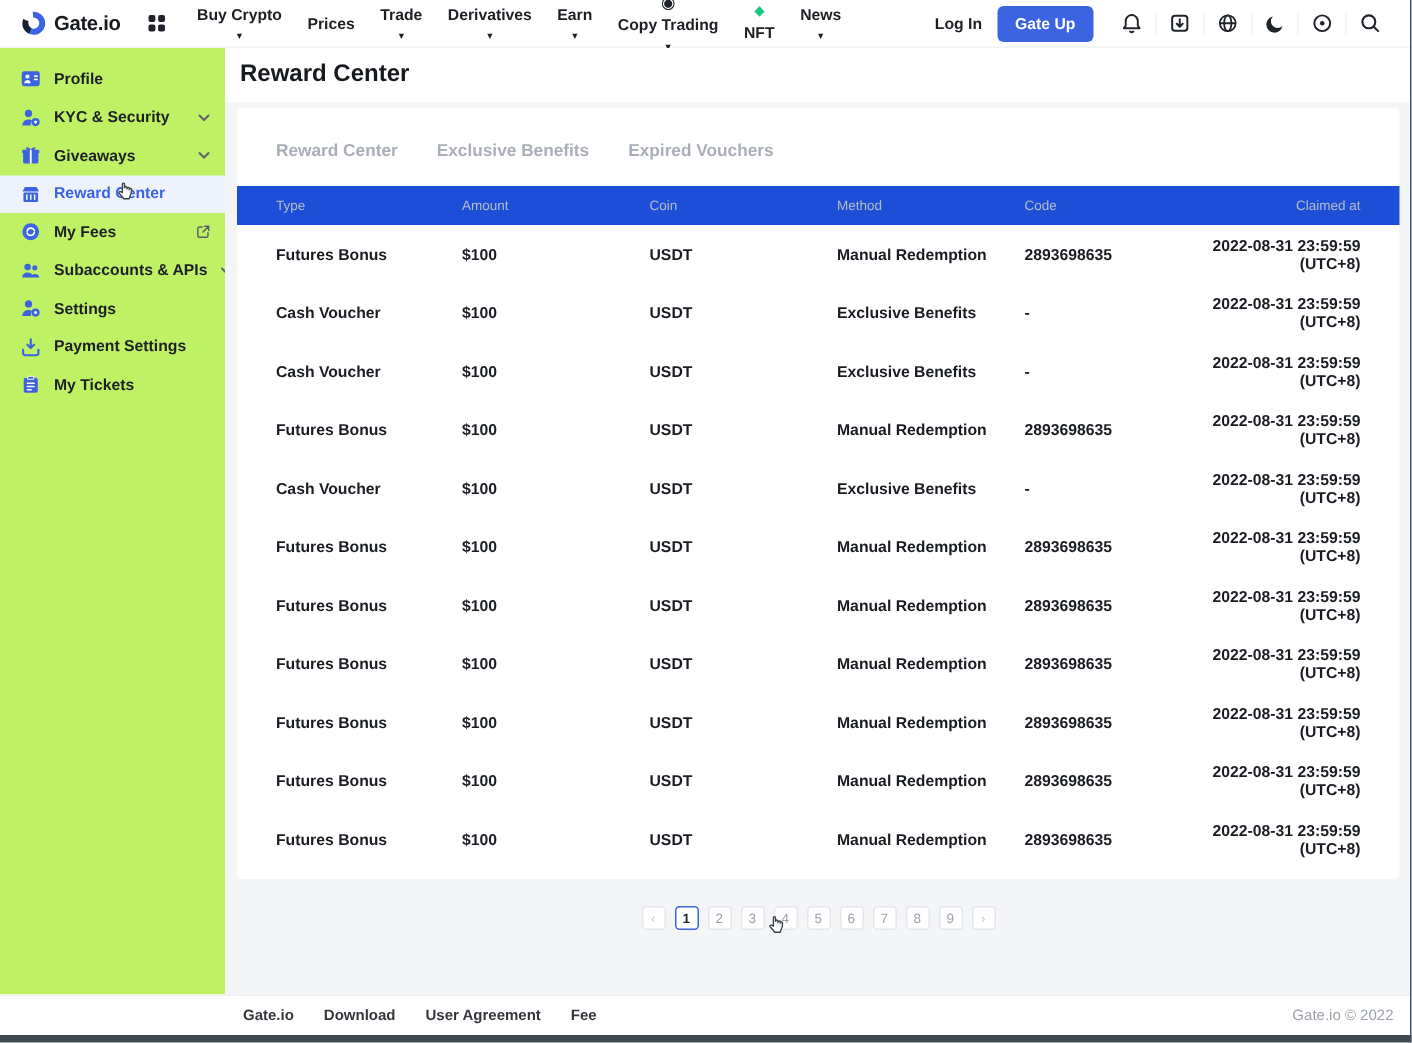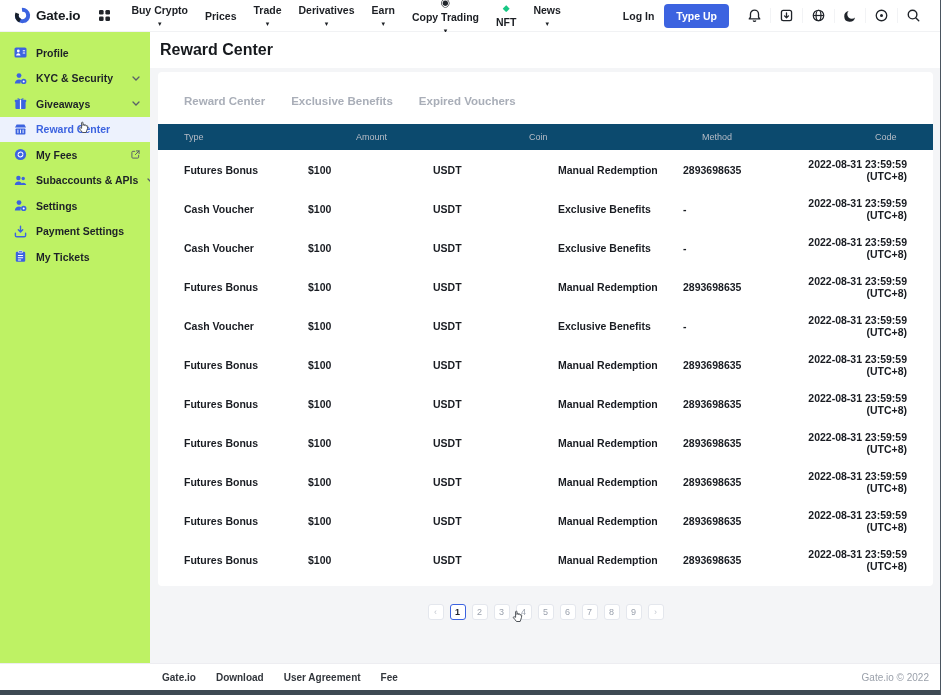--- a/index.html
+++ b/index.html
@@ -76,21 +76,21 @@
   .tab-annotated .tab { color:#111418; }
   .tab-dot {
     position:absolute; left:50%; bottom:-3px; transform:translateX(-50%);
     width:5px; height:5px; background:#25d4a2;
   }
   .trow {
     display:grid; grid-template-columns:124px 125px 125px 125px 125px 1fr;
     padding:0 26px; align-items:center;
   }
   .trow > div:last-child { text-align:right; }
-  .thead { height:26px; background:#0c4a6e;gap:48px; }
+  .thead { height:26px; background:#1d4ed8; }
   .thead div { font-size:9px; color:#b6bcc6; }
   .tbody-row { height:39px; }
   .tbody-row div { font-size:10.5px; font-weight:700; color:#191c22; }
   
   .pagination {
     position:absolute; top:572px; left:0; right:0;
     display:flex; justify-content:center; gap:6px; align-items:center;
   }
   .pg {
     min-width:16px; height:16px; background:#fff; border:1px solid #e4e7ed; border-radius:3px;
@@ -162,21 +162,21 @@
         <span class="icon-chip nft-icon"></span>
         <span>NFT</span>
       </span>
       <span class="nav-item">
         <span>News</span>
         <span class="caret">▾</span>
       </span>
     </div>
   <div class="topnav-right">
     <span class="login-link">Log In</span>
-    <button class="signup-btn">Type Up</button>
+    <button class="signup-btn">Gate Up</button>
     <div class="icon-strip">
       <span class="icon-btn">
         <svg width="15" height="15" viewBox="0 0 16 16" fill="none" stroke="#20242a" stroke-width="1.4" stroke-linejoin="round">
           <path d="M8 2.2a4.3 4.3 0 0 0-4.3 4.3v3.2L2.4 11.6h11.2l-1.3-1.9V6.5A4.3 4.3 0 0 0 8 2.2z"></path>
           <path d="M6.6 13.4a1.5 1.5 0 0 0 2.8 0"></path>
         </svg>
       </span>
       <span class="icon-btn">
         <svg width="15" height="15" viewBox="0 0 16 16" fill="none" stroke="#20242a" stroke-width="1.4" stroke-linecap="round" stroke-linejoin="round">
           <rect x="2.6" y="2.6" width="10.8" height="10.8" rx="2"></rect>

